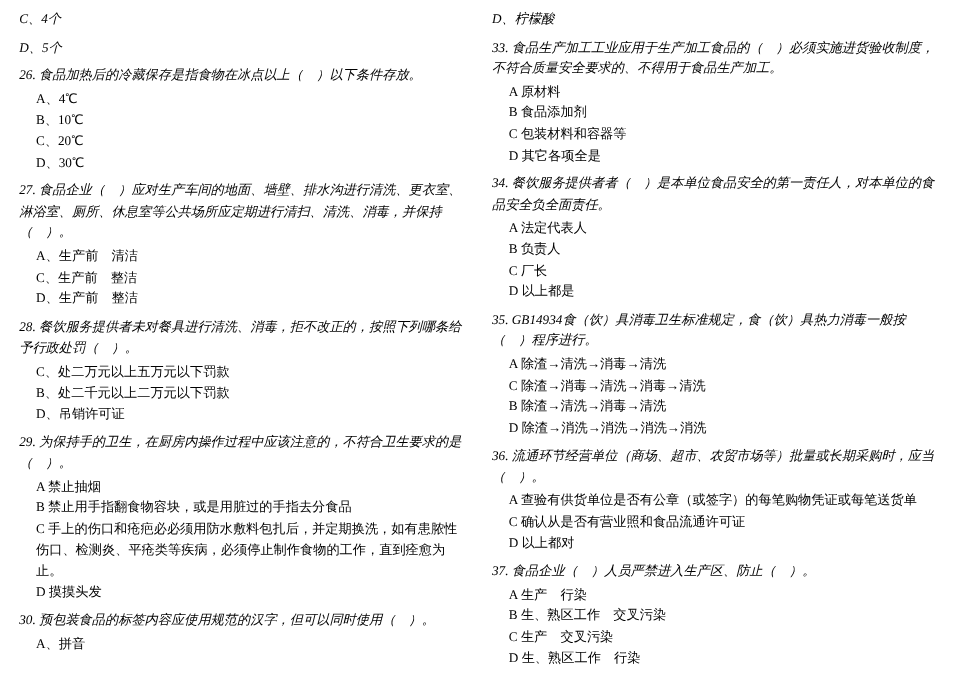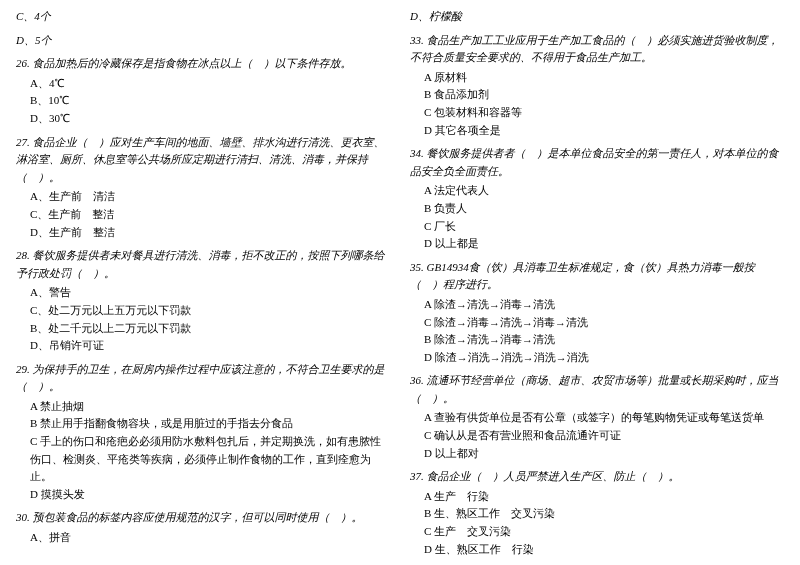--- a/index.html
+++ b/index.html
@@ -52,37 +52,37 @@
 
     <div class="question-block">
       <div class="question-text">D、5个</div>
     </div>
 
     <div class="question-block">
       <div class="question-text">26. 食品加热后的冷藏保存是指食物在冰点以上（　）以下条件存放。</div>
       <div class="options">
         <span class="option">A、4℃</span>
         <span class="option">B、10℃</span>
+        <span class="option">C、20℃</span>
         <span class="option">D、30℃</span>
       </div>
     </div>
 
     <div class="question-block">
       <div class="question-text">27. 食品企业（　）应对生产车间的地面、墙壁、排水沟进行清洗、更衣室、淋浴室、厕所、休息室等公共场所应定期进行清扫、清洗、消毒，并保持（　）。</div>
       <div class="options">
         <span class="option">A、生产前　清洁</span>
         <span class="option">C、生产前　整洁</span>
         <span class="option">D、生产前　整洁</span>
       </div>
     </div>
 
     <div class="question-block">
       <div class="question-text">28. 餐饮服务提供者未对餐具进行清洗、消毒，拒不改正的，按照下列哪条给予行政处罚（　）。</div>
       <div class="options">
-        <span class="option">A、警告</span>
         <span class="option">C、处二万元以上五万元以下罚款</span>
         <span class="option">B、处二千元以上二万元以下罚款</span>
         <span class="option">D、吊销许可证</span>
       </div>
     </div>
 
     <div class="question-block">
       <div class="question-text">29. 为保持手的卫生，在厨房内操作过程中应该注意的，不符合卫生要求的是（　）。</div>
       <div class="options">
         <span class="option">A 禁止抽烟</span>

